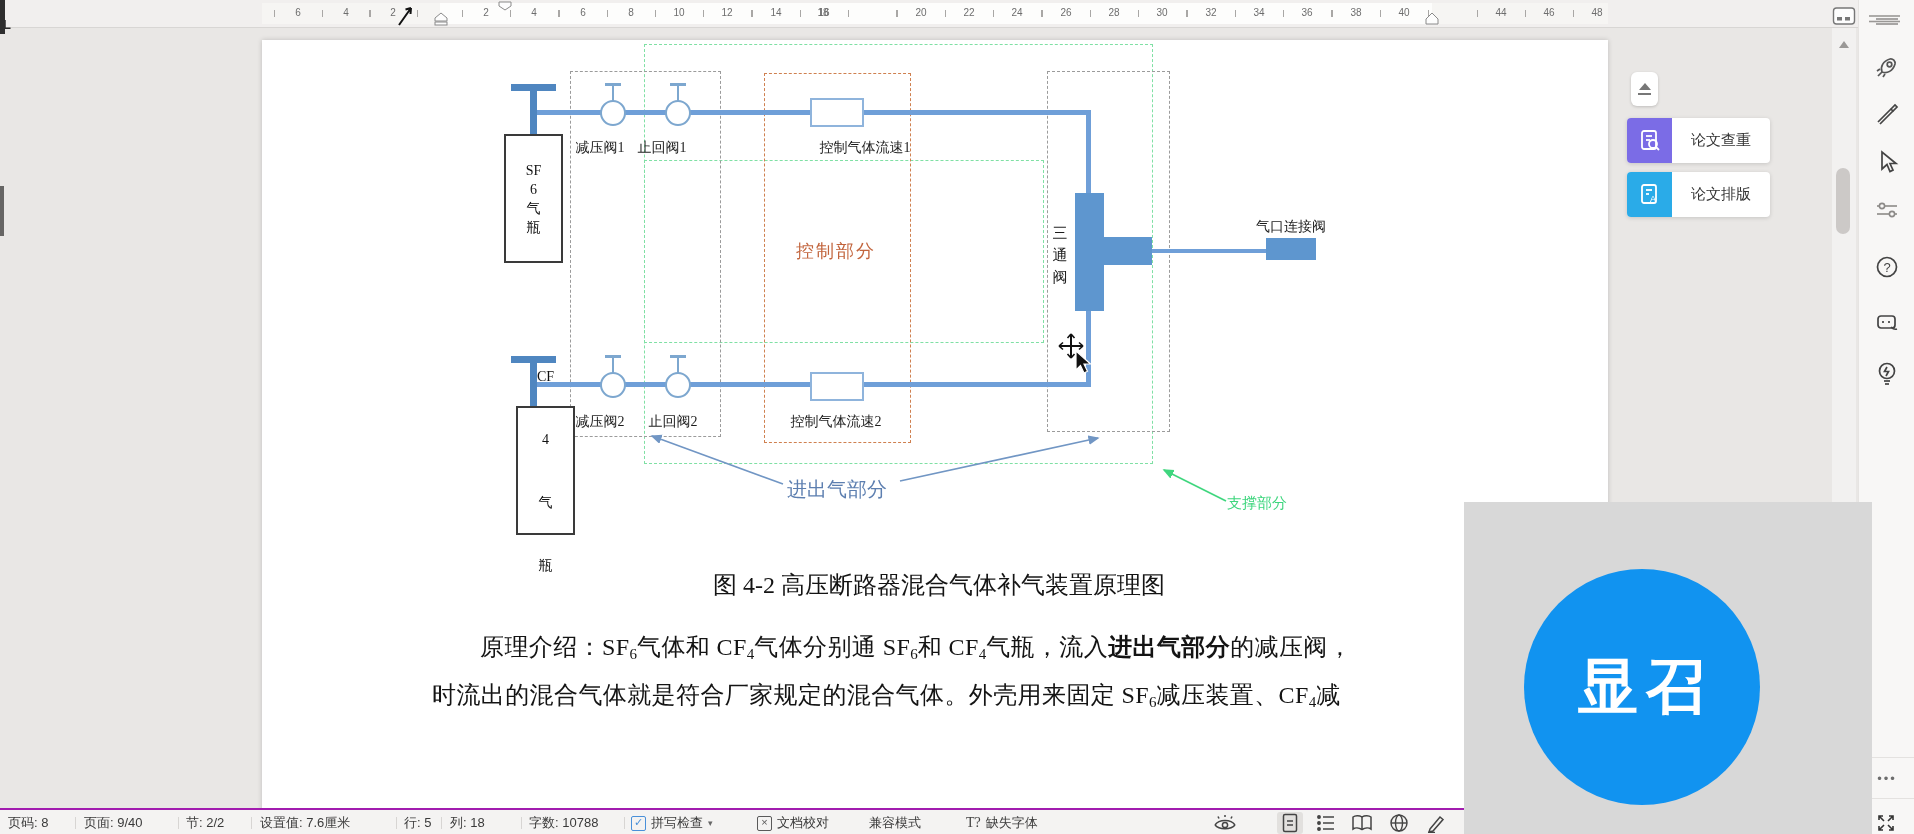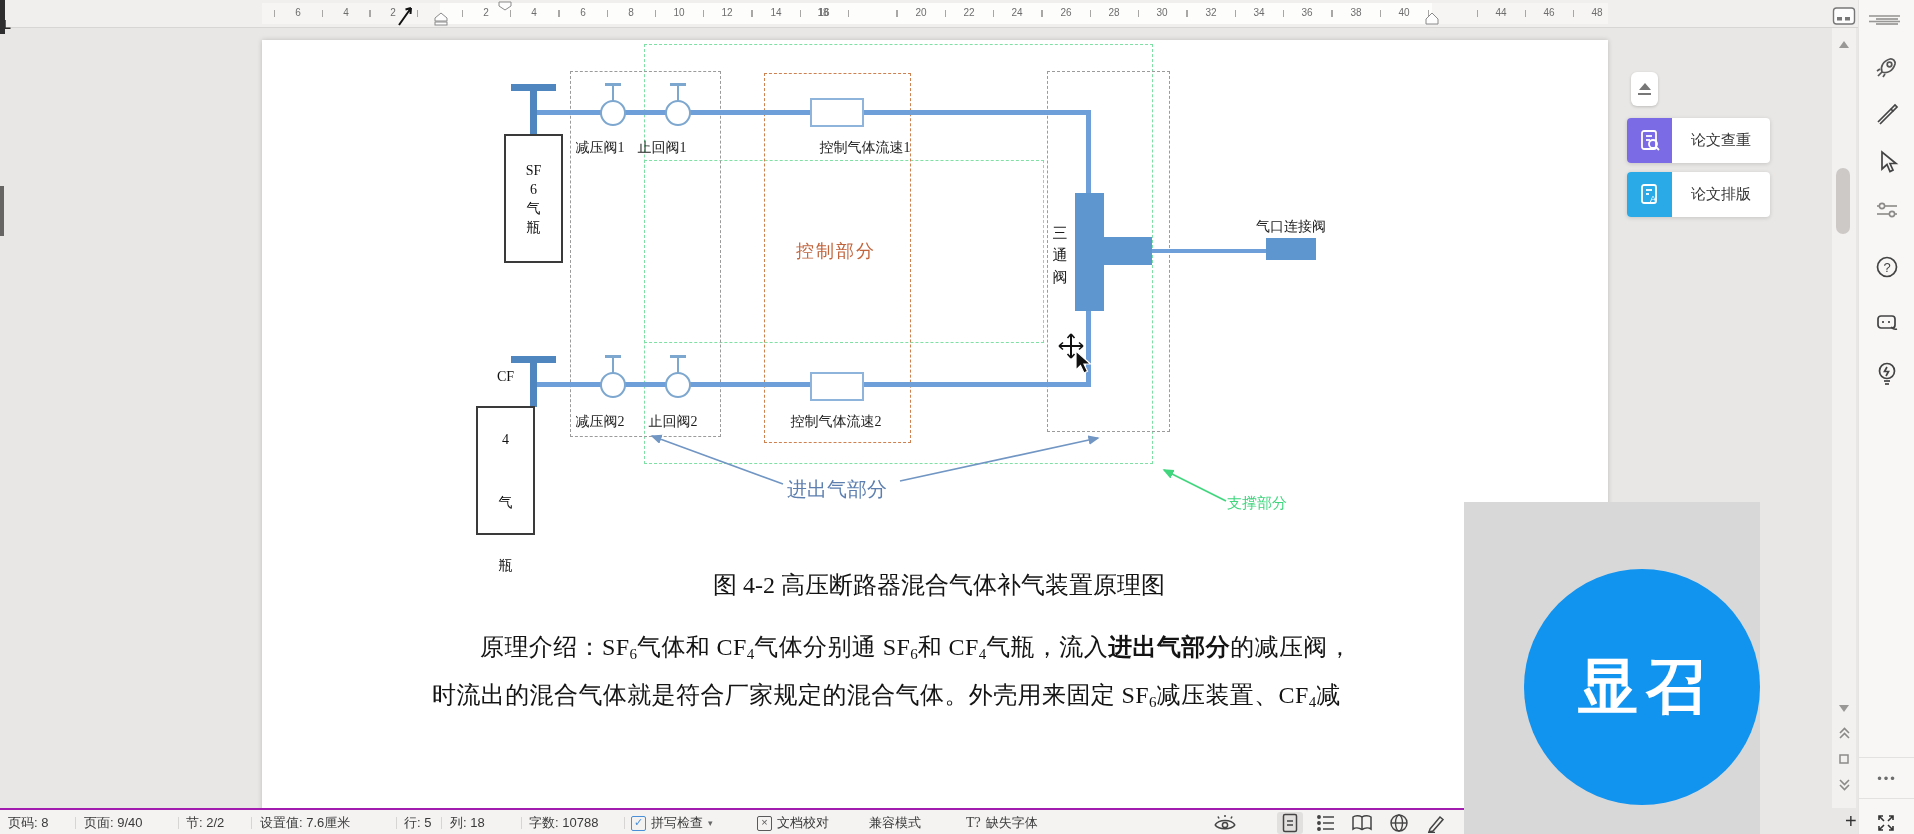--- a/index.html
+++ b/index.html
@@ -66,21 +66,21 @@
   #status-bar{left:0;top:808px;width:1614px;height:26px;background:#f4f3f2;border-top:2px solid #a21caf;z-index:5;padding-left:8px;}
   .st-item{position:absolute;top:0;height:26px;line-height:26px;font-size:13px;color:#3a3a3a;white-space:nowrap;}
   .st-sep{position:absolute;top:7px;width:1px;height:12px;background:#d7d5d3;}
   .st-toggle{position:absolute;top:0;height:26px;display:flex;align-items:center;gap:5px;font-size:13px;color:#3a3a3a;cursor:pointer;}
   .chk{width:13px;height:13px;border:1.5px solid #4a90d9;border-radius:2px;color:#4a90d9;font-size:11px;line-height:11px;text-align:center;}
   .chk.x{border-color:#5a5a5a;color:#5a5a5a;}
   .caret{font-size:9px;color:#666;}
   .st-viewicon{position:absolute;top:2px;width:26px;height:22px;display:flex;align-items:center;justify-content:center;border-radius:3px;cursor:pointer;}
   .st-viewicon.active{background:#e2e0de;}
   
-  #wm-box{left:1464px;top:502px;width:296px;height:332px;background:#d8d8d8;z-index:6;}
+  #wm-box{left:1464px;top:502px;width:408px;height:332px;background:#d8d8d8;z-index:6;}
   #wm-circle{position:absolute;left:60px;top:67px;width:236px;height:236px;border-radius:50%;background:#1193f0;
              display:flex;align-items:center;justify-content:center;}
   #wm-text{color:#fff;font-size:60px;font-weight:bold;letter-spacing:8px;text-indent:8px;}
   
   .artifact{background:#2e2e2e;z-index:6;}
   #tab-selector{left:3px;top:17px;font-size:13px;font-weight:bold;color:#2b2b2b;z-index:6;}
   svg{display:block;}
   .overlay-svg{position:absolute;left:0;top:0;z-index:3;pointer-events:none;}
   .cursor-svg{position:absolute;left:0;top:0;z-index:9;pointer-events:none;}
   #topright-icons{z-index:6;}
@@ -202,21 +202,21 @@
   <div class="abs tbar" style="left:530px;top:88px;width:7px;height:47px;"></div>
   <div class="abs cyl" id="cyl-top" style="left:504px;top:134px;width:55px;height:125px;pointer-events:auto;">
       <div>SF</div>
       <div>6</div>
       <div>气</div>
       <div>瓶</div>
     </div>
 
   <div class="abs tbar" style="left:511px;top:356px;width:45px;height:7px;"></div>
   <div class="abs tbar" style="left:530px;top:360px;width:7px;height:47px;"></div>
-  <div class="abs cyl" id="cyl-bottom" style="left:476px;top:406px;width:55px;height:125px;pointer-events:auto;gap:44px;">
+  <div class="abs cyl" id="cyl-bottom" style="left:516px;top:406px;width:55px;height:125px;pointer-events:auto;gap:44px;">
       <div>CF</div>
       <div>4</div>
       <div>气</div>
       <div>瓶</div>
     </div>
 
   <div class="abs vcapline" style="left:605px;top:83px;width:16px;height:3px;"></div>
   <div class="abs vcapline" style="left:612px;top:84px;width:2px;height:18px;"></div>
   <div class="abs valve-circle" style="left:600px;top:100px;"></div>
   <div class="abs vcapline" style="left:670px;top:83px;width:16px;height:3px;"></div>

